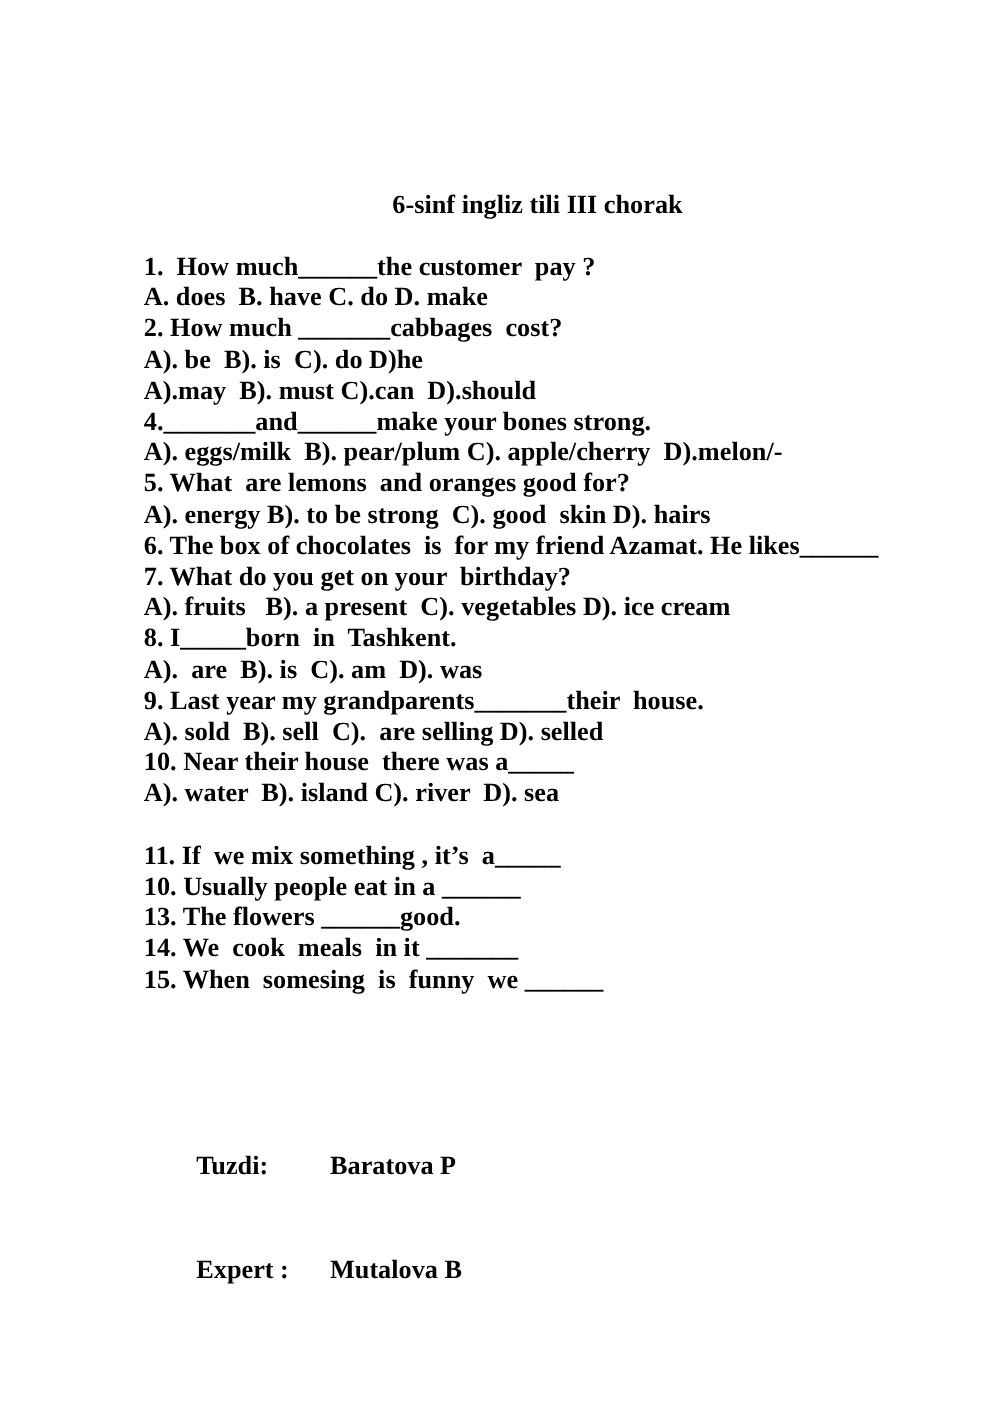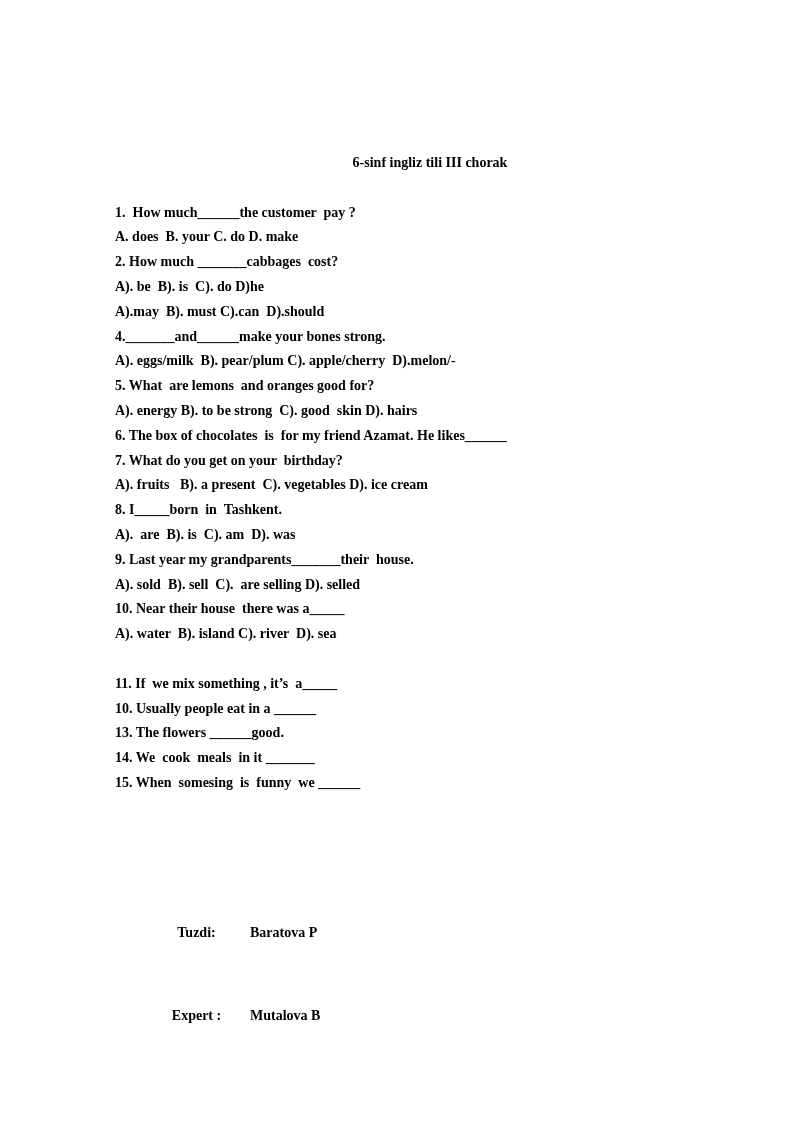--- a/index.html
+++ b/index.html
@@ -4,21 +4,21 @@
 <style>
   html, body { margin: 0; padding: 0; background: #ffffff; }
   .page {
     position: relative;
     width: 800px;
     height: 1131px;
     background: #ffffff;
     color: #000000;
     font-family: "Liberation Serif", serif;
     font-weight: bold;
-    font-size: 14px;
+    font-size: 21px;
     overflow: hidden;
   }
   .content {
     padding: 151px 55px 0 115px;
   }
   .title-wrap {
     width: 630px;
     text-align: center;
   }
   .line {
@@ -27,37 +27,36 @@
     white-space: pre-wrap;
   }
   .sp { height: 24.8px; }
   .signoff {
     margin-top: 96px;
   }
   .signoff .line { line-height: 27.5px; min-height: 27.5px; }
   .signoff-label {
     display: inline-block;
     width: 107px;
-    text-align: center;
   }
 </style>
 </head>
 <body>
 
 <div class="page">
   <div class="content">
 
     <div class="title-wrap">
       <div class="line">6-sinf ingliz tili III chorak</div>
     </div>
 
     <div class="sp"></div>
 
     <div class="line">1.  How much______the customer  pay ?</div>
-    <div class="line">A. does  B. your C. do D. make</div>
+    <div class="line">A. does  B. have C. do D. make</div>
     <div class="line">2. How much _______cabbages  cost?</div>
     <div class="line">A). be  B). is  C). do D)he</div>
     <div class="line">A).may  B). must C).can  D).should</div>
     <div class="line">4._______and______make your bones strong.</div>
     <div class="line">A). eggs/milk  B). pear/plum C). apple/cherry  D).melon/-</div>
     <div class="line">5. What  are lemons  and oranges good for?</div>
     <div class="line">A). energy B). to be strong  C). good  skin D). hairs</div>
     <div class="line">6. The box of chocolates  is  for my friend Azamat. He likes______</div>
     <div class="line">7. What do you get on your  birthday?</div>
     <div class="line">A). fruits   B). a present  C). vegetables D). ice cream</div>

